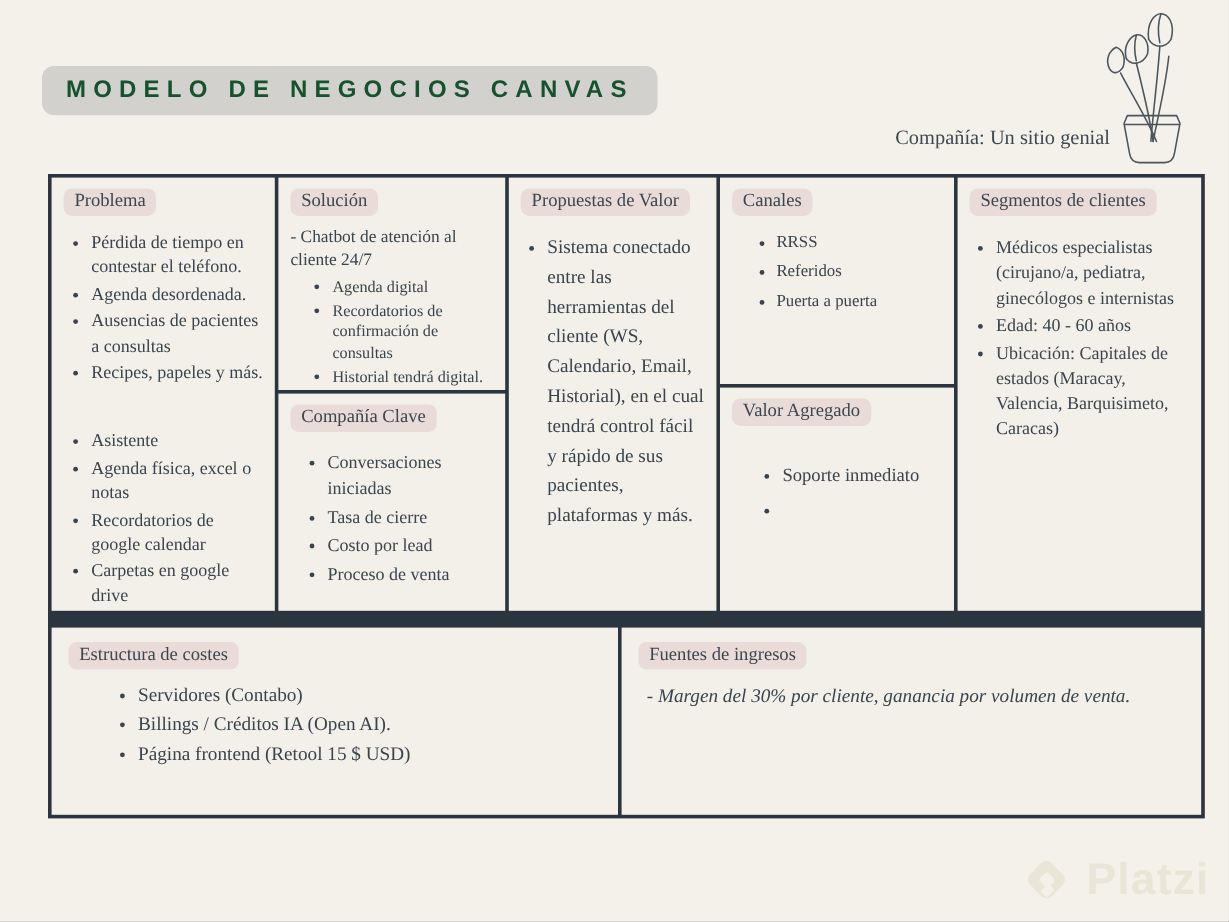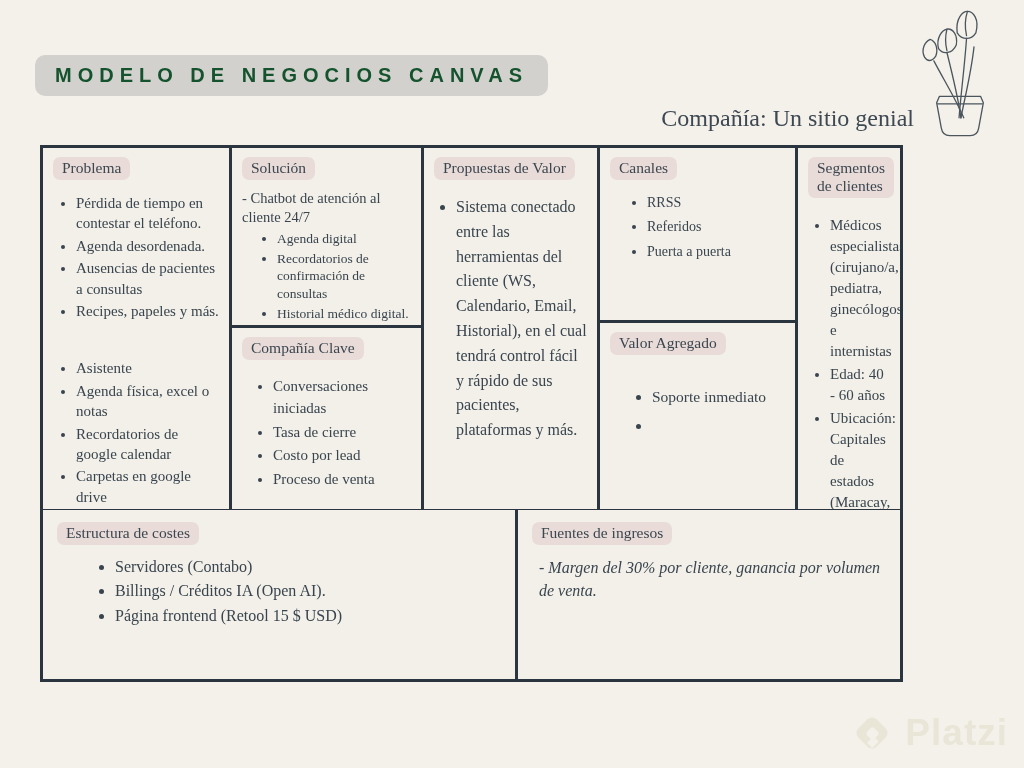--- a/index.html
+++ b/index.html
@@ -13,28 +13,28 @@
     position:relative; width:1024px; height:768px; background:var(--background);
     font-family:"Liberation Serif", serif; color:var(--text); overflow:hidden;
   }
   .title-badge{
     position:absolute; left:35px; top:55px; background:var(--title_badge);
     border-radius:10px; padding:9px 20px;
     font-family:Liberation Sans, sans-serif; font-weight:bold;
     font-size:20px; letter-spacing:6px; color:#14532d; white-space:nowrap;
   }
   .company-label{
-    position:absolute; top:105px; right:110px; font-size:24px; color:#3d4852;
+    position:absolute; top:105px; right:99px; font-size:17px; color:#3d4852;
   }
   .vase{ position:absolute; top:6px; right:22px; width:84px; height:134px; }
   .vase path, .vase line{ fill:none; stroke:#4b555e; stroke-width:1.4; stroke-linecap:round; stroke-linejoin:round; }
 
   .canvas-table{
-    position:absolute; left:40px; top:145px; width:863px; height:537px;
-    background:var(--border); padding:3px; display:flex; flex-direction:column; gap:1px;
+    position:absolute; left:40px; top:145px; width:964px; height:537px;
+    background:var(--border); padding:3px; display:flex; flex-direction:column; gap:14px;
   }
   .row-top{ display:grid; grid-template-columns:186px 189px 173px 195px 1fr; gap:3px; height:361px; }
   .row-bottom{ display:grid; grid-template-columns:472px 1fr; gap:3px; flex:1; }
   .colwrap{ display:flex; flex-direction:column; gap:3px; min-height:0; }
   .colwrap .cell-top-sol{ height:177px; }
   .colwrap .cell-top-val{ height:186px; }
   .colwrap .cell-rest{ flex:1; }
   .cell{ background:var(--cell); padding:9px 10px; overflow:hidden; }
 
   .badge{
@@ -115,21 +115,21 @@
           </ul>
       </div>
 
       <div class="colwrap">
         <div class="cell cell-top-sol">
           <span class="badge">Solución</span>
           <p class="solucion-intro">- Chatbot de atención al cliente 24/7</p>
           <ul class="solucion-list">
               <li>Agenda digital</li>
               <li>Recordatorios de confirmación de consultas</li>
-              <li>Historial médico digital.</li>
+              <li>Historial tendrá digital.</li>
             </ul>
         </div>
         <div class="cell cell-rest">
           <span class="badge">Compañía Clave</span>
           <ul class="metricas-list">
               <li>Conversaciones iniciadas</li>
               <li>Tasa de cierre</li>
               <li>Costo por lead</li>
               <li>Proceso de venta</li>
             </ul>

